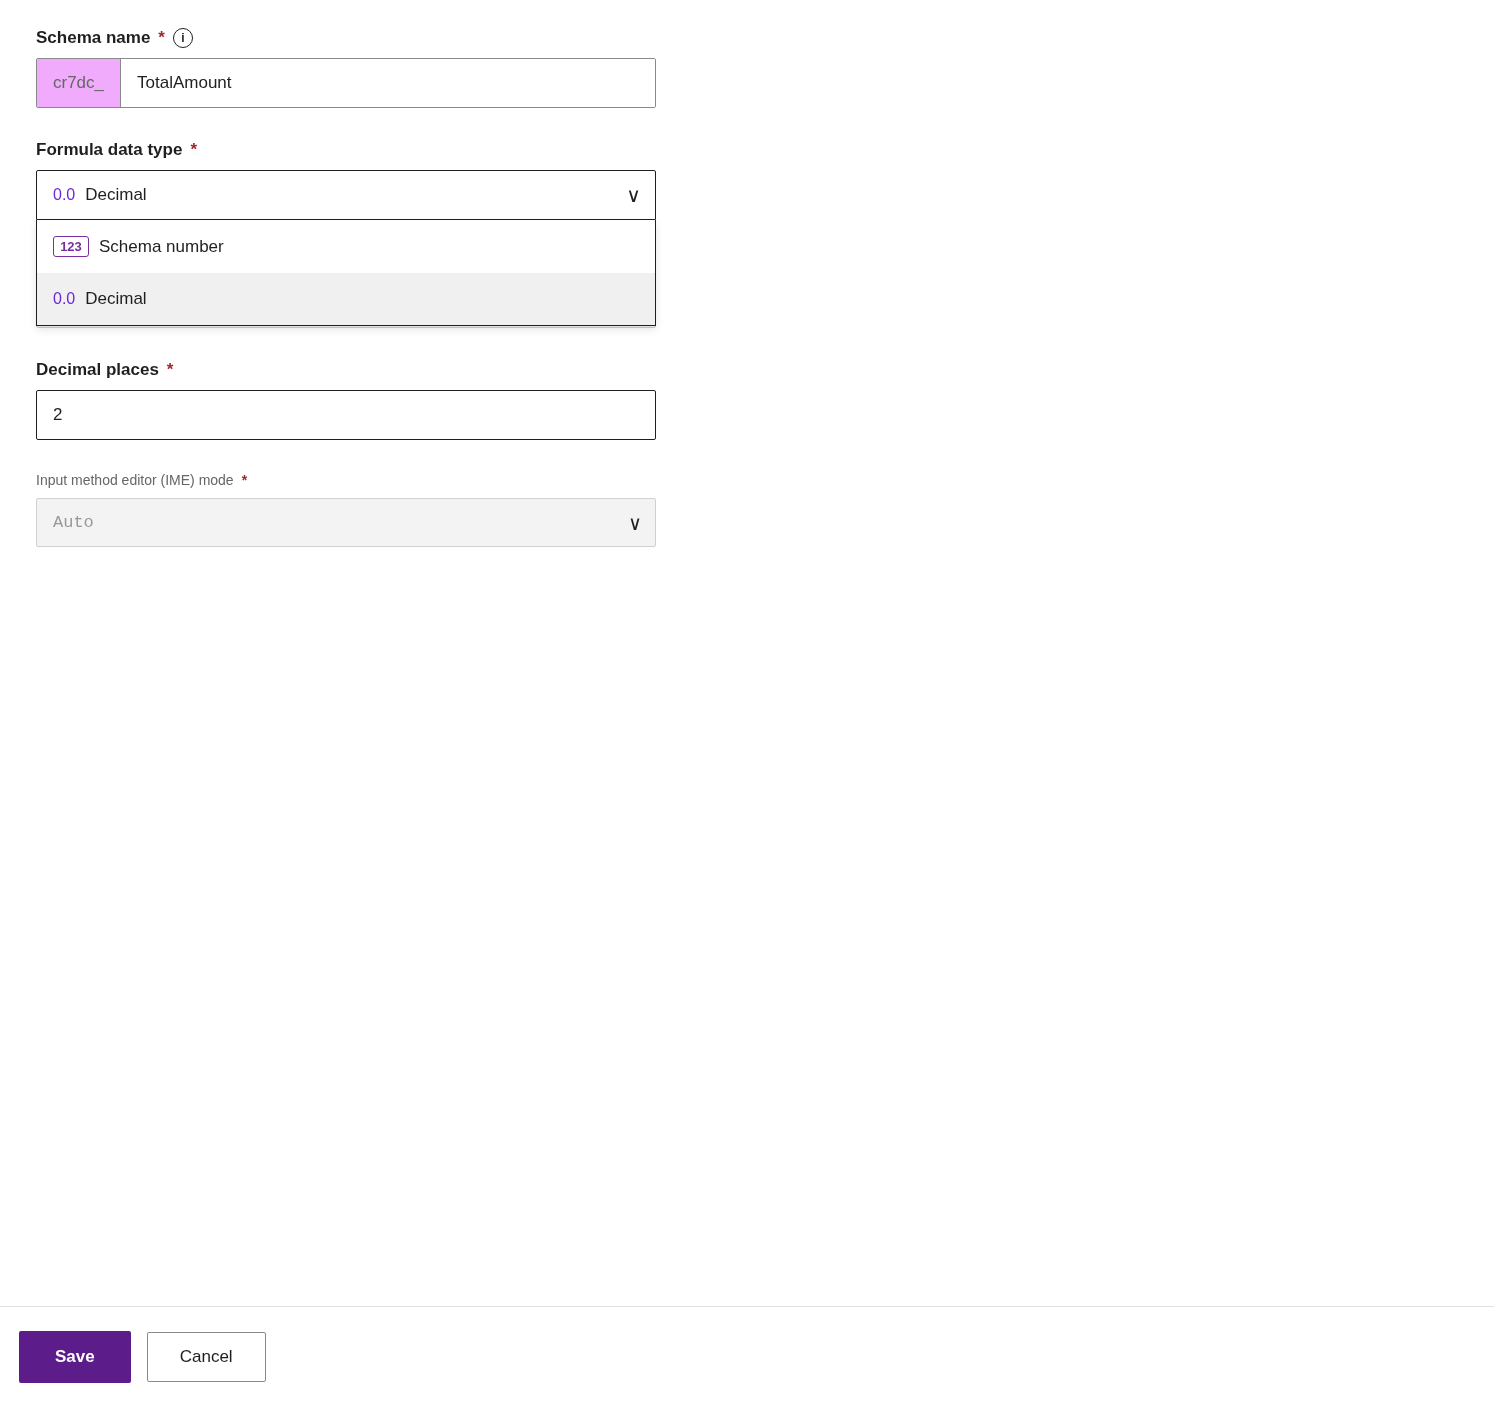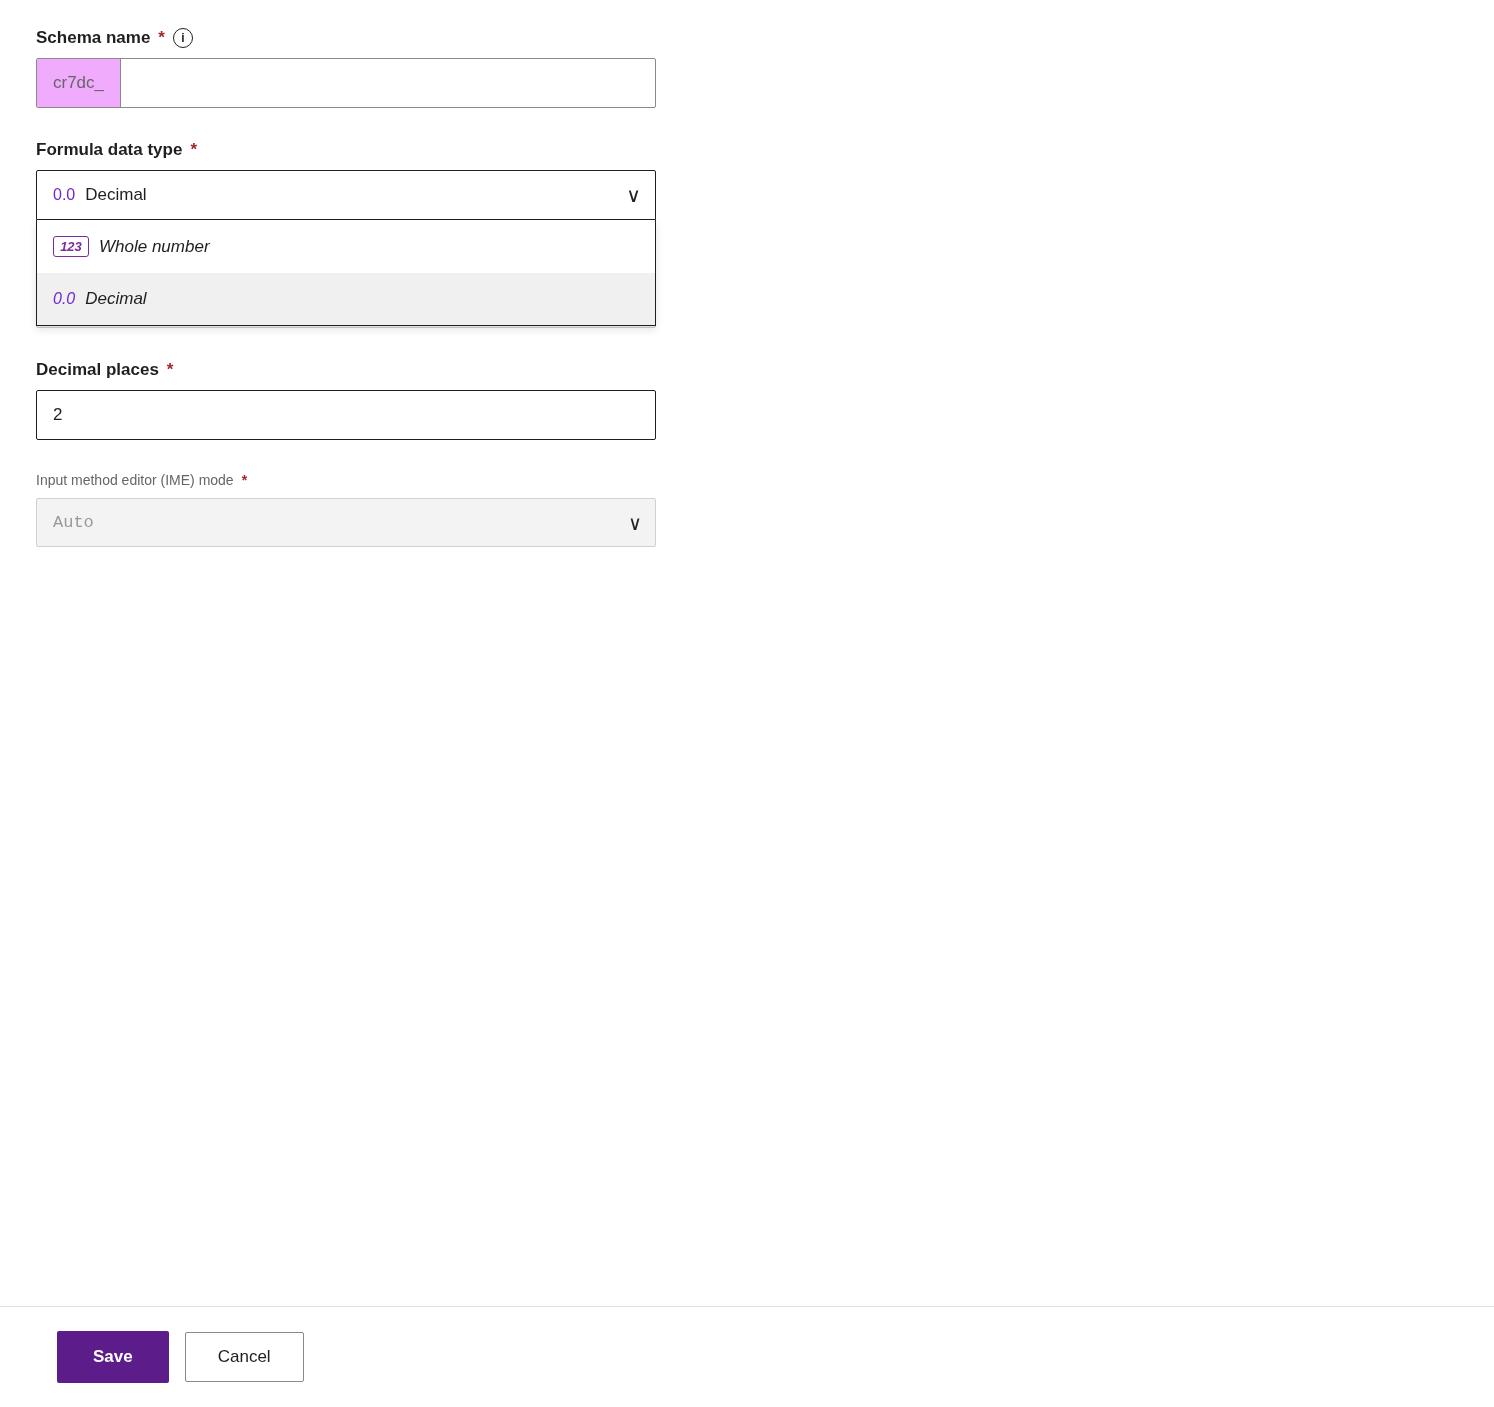--- a/index.html
+++ b/index.html
@@ -170,21 +170,20 @@
     .dropdown-menu {
       position: absolute;
       top: 100%;
       left: 0;
       right: 0;
       border: 1.5px solid #1f1f1f;
       border-top: none;
       background: #ffffff;
       z-index: 100;
       box-shadow: 0 4px 8px rgba(0,0,0,0.1);
-      font-style: italic;
     }
 
     .dropdown-item {
       padding: 16px 16px;
       font-size: 17px;
       color: #1f1f1f;
       cursor: pointer;
       display: flex;
       align-items: center;
       gap: 10px;
@@ -243,21 +242,21 @@
       cursor: not-allowed;
       font-family: Liberation Mono, monospace;
       display: flex;
       align-items: center;
       gap: 10px;
       position: relative;
     }
 
     .footer-bar {
       border-top: 1.5px solid #e0e0e0;
-      padding: 24px 57px;
+      padding: 24px 19px;
       display: flex;
       align-items: center;
       gap: 16px;
       background: #ffffff;
     }
 
     .save-button {
       background: #5c1c8a;
       color: #ffffff;
       border: none;
@@ -291,39 +290,40 @@
     <div class="form-section">
 
       <div class="field-group">
         <div class="field-label">
           <span>Schema name</span>
           <span class="required-star">*</span>
           <span class="info-icon">i</span>
         </div>
         <div class="schema-input-wrapper">
           <span class="schema-prefix">cr7dc_</span>
+          <input class="schema-input" type="text" value="TotalAmount" style="">
         </div>
       </div>
 
       <div class="field-group">
         <div class="field-label">
           <span>Formula data type</span>
           <span class="required-star">*</span>
         </div>
         <div class="dropdown-wrapper">
           <div class="dropdown-display dropdown-open">
             <span class="decimal-icon">0.0</span>
             <span>Decimal</span>
             <span class="dropdown-chevron">∨</span>
           </div>
 
           <div class="dropdown-menu">
             <div class="dropdown-item">
               <span class="whole-number-icon">123</span>
-              <span>Whole number</span>
+              <span>Schema number</span>
             </div>
             <div class="dropdown-item dropdown-item-selected">
               <span class="decimal-icon">0.0</span>
               <span>Decimal</span>
             </div>
           </div>
         </div>
       </div>
 
       <div class="field-group">

